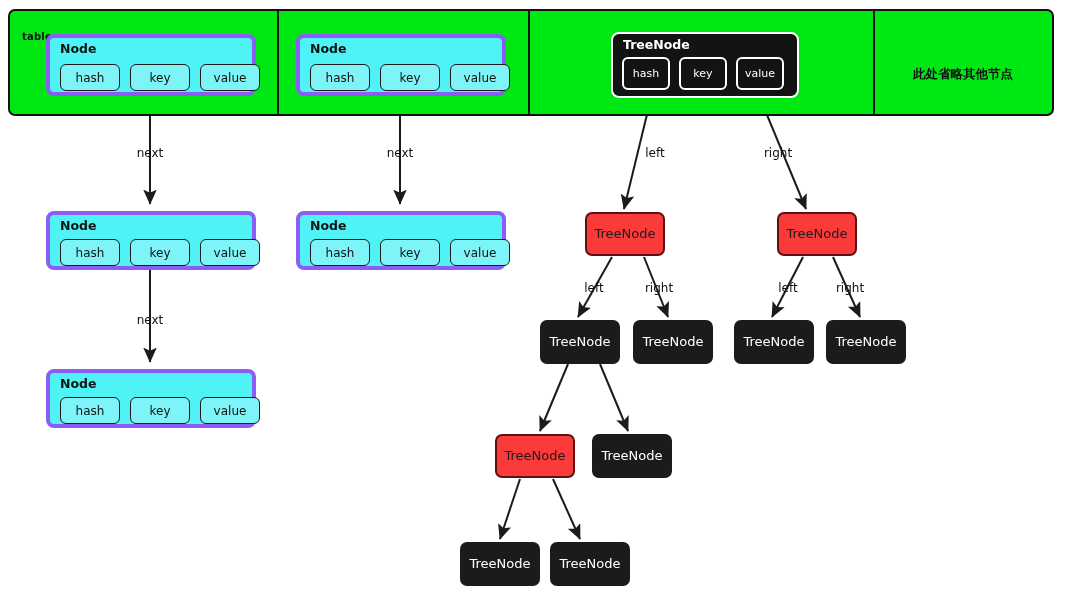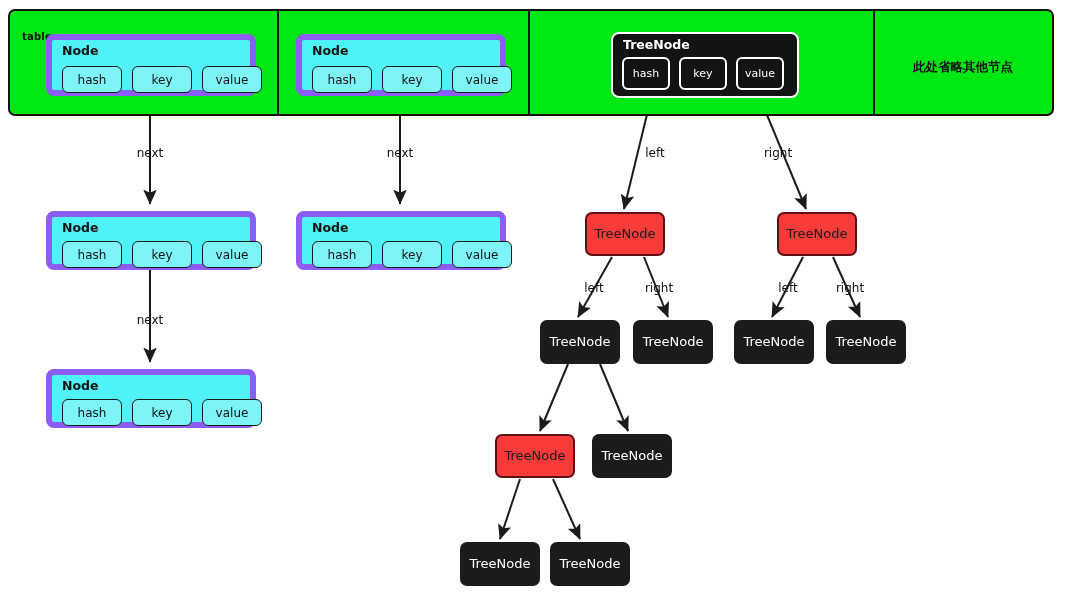--- a/index.html
+++ b/index.html
@@ -17,21 +17,21 @@
     box-sizing:border-box;
   }
   .table-title{
     position:absolute;left:12px;top:4px;
     font-weight:bold;font-size:10px;color:#111;letter-spacing:.2px;margin-top:16px;
   }
   .cell-div{position:absolute;top:0;width:2px;height:103px;background:#111;}
 
   
   .node-box{
-    position:absolute;background:#4ff2f5;border:6px solid #8b5cf6;
+    position:absolute;background:#4ff2f5;border:4px solid #8b5cf6;
     border-radius:8px;box-sizing:border-box;
   }
   .node-title{
     position:absolute;left:10px;top:3px;font-weight:bold;font-size:12.5px;color:#111;
   }
   .field{
     position:absolute;top:26px;height:27px;
     background:#7df5f8;border:1.6px solid #1a1a1a;border-radius:6px;
     box-sizing:border-box;display:flex;align-items:center;justify-content:center;
     font-size:12px;color:#111;
@@ -128,21 +128,21 @@
     <div class="field" style="left:150px;width:60px;">value</div>
   </div>
 
   <div class="tnroot">
     <span class="tnroot-title">TreeNode</span>
     <div class="tnfield" style="left:9px;width:48px;">hash</div>
     <div class="tnfield" style="left:66px;width:48px;">key</div>
     <div class="tnfield" style="left:123px;width:48px;">value</div>
   </div>
 
-  <span class="omit" style="left:963px;top:59px;">此处省略其他节点</span>
+  <span class="omit" style="left:963px;top:66px;">此处省略其他节点</span>
 
   <div class="node-box" style="left:46px;top:211px;width:210px;height:59px;">
     <span class="node-title">Node</span>
     <div class="field" style="left:10px;width:60px;top:24px;">hash</div>
     <div class="field" style="left:80px;width:60px;top:24px;">key</div>
     <div class="field" style="left:150px;width:60px;top:24px;">value</div>
   </div>
 
   <div class="node-box" style="left:46px;top:369px;width:210px;height:59px;">
     <span class="node-title">Node</span>

